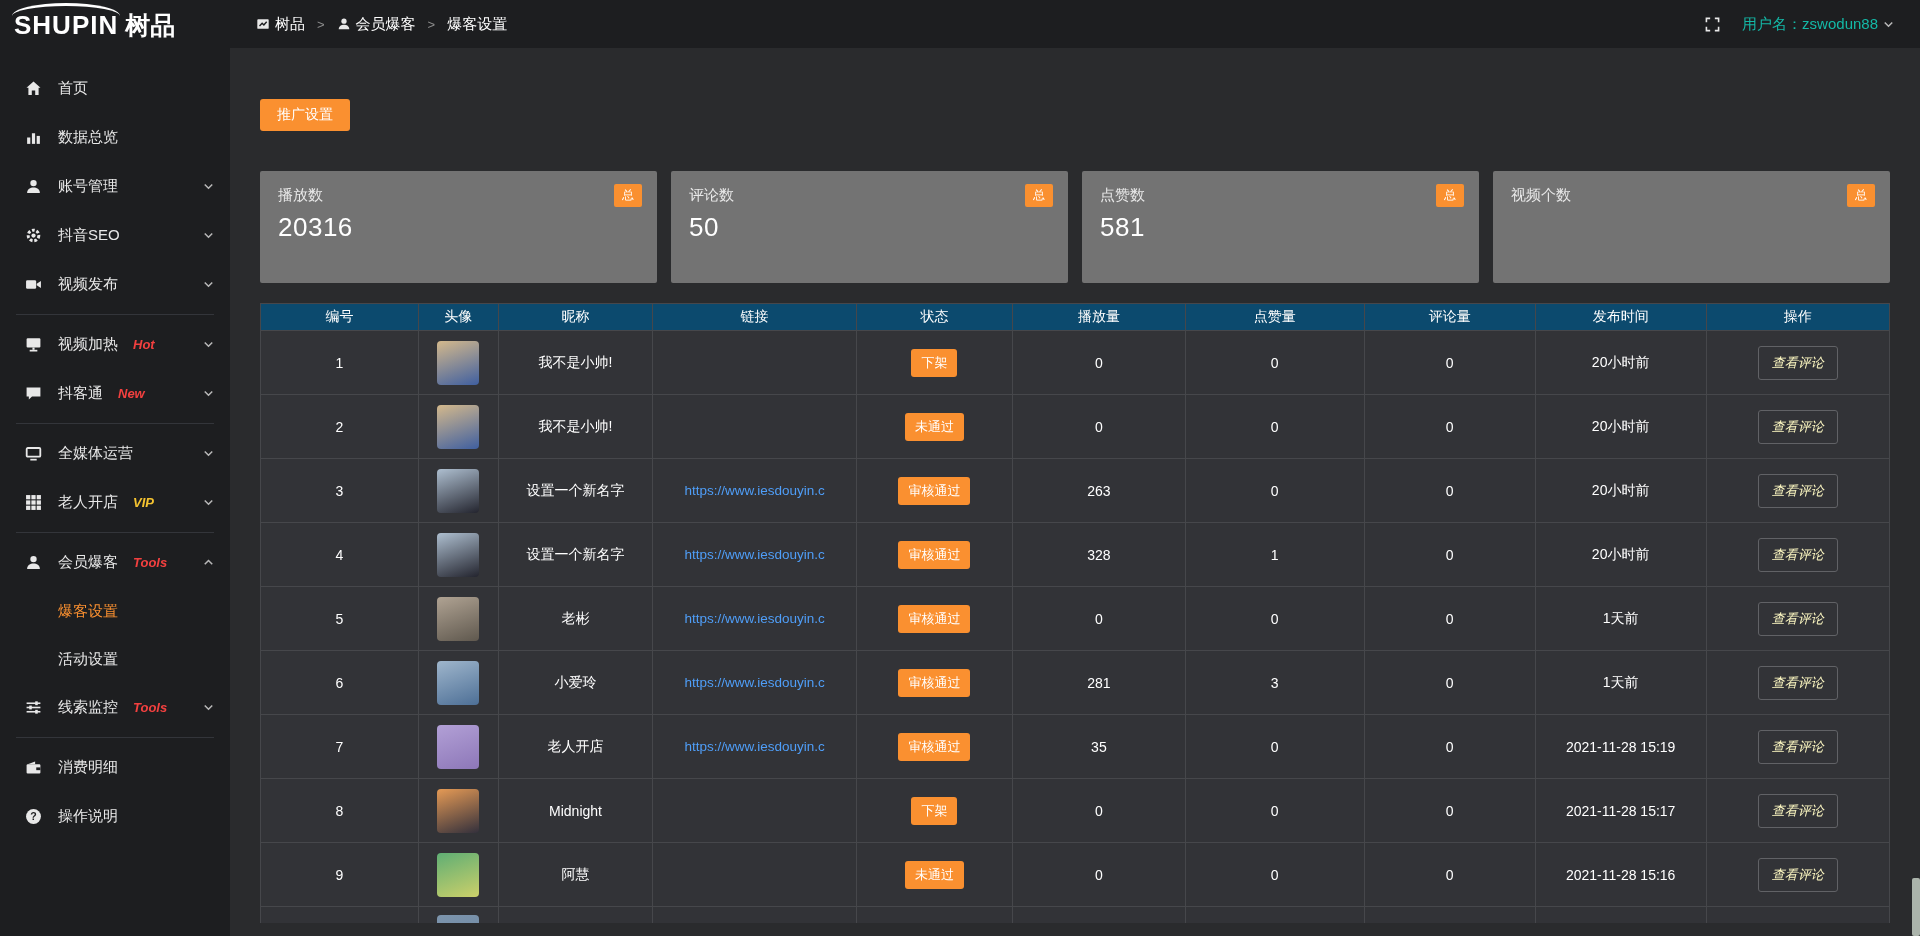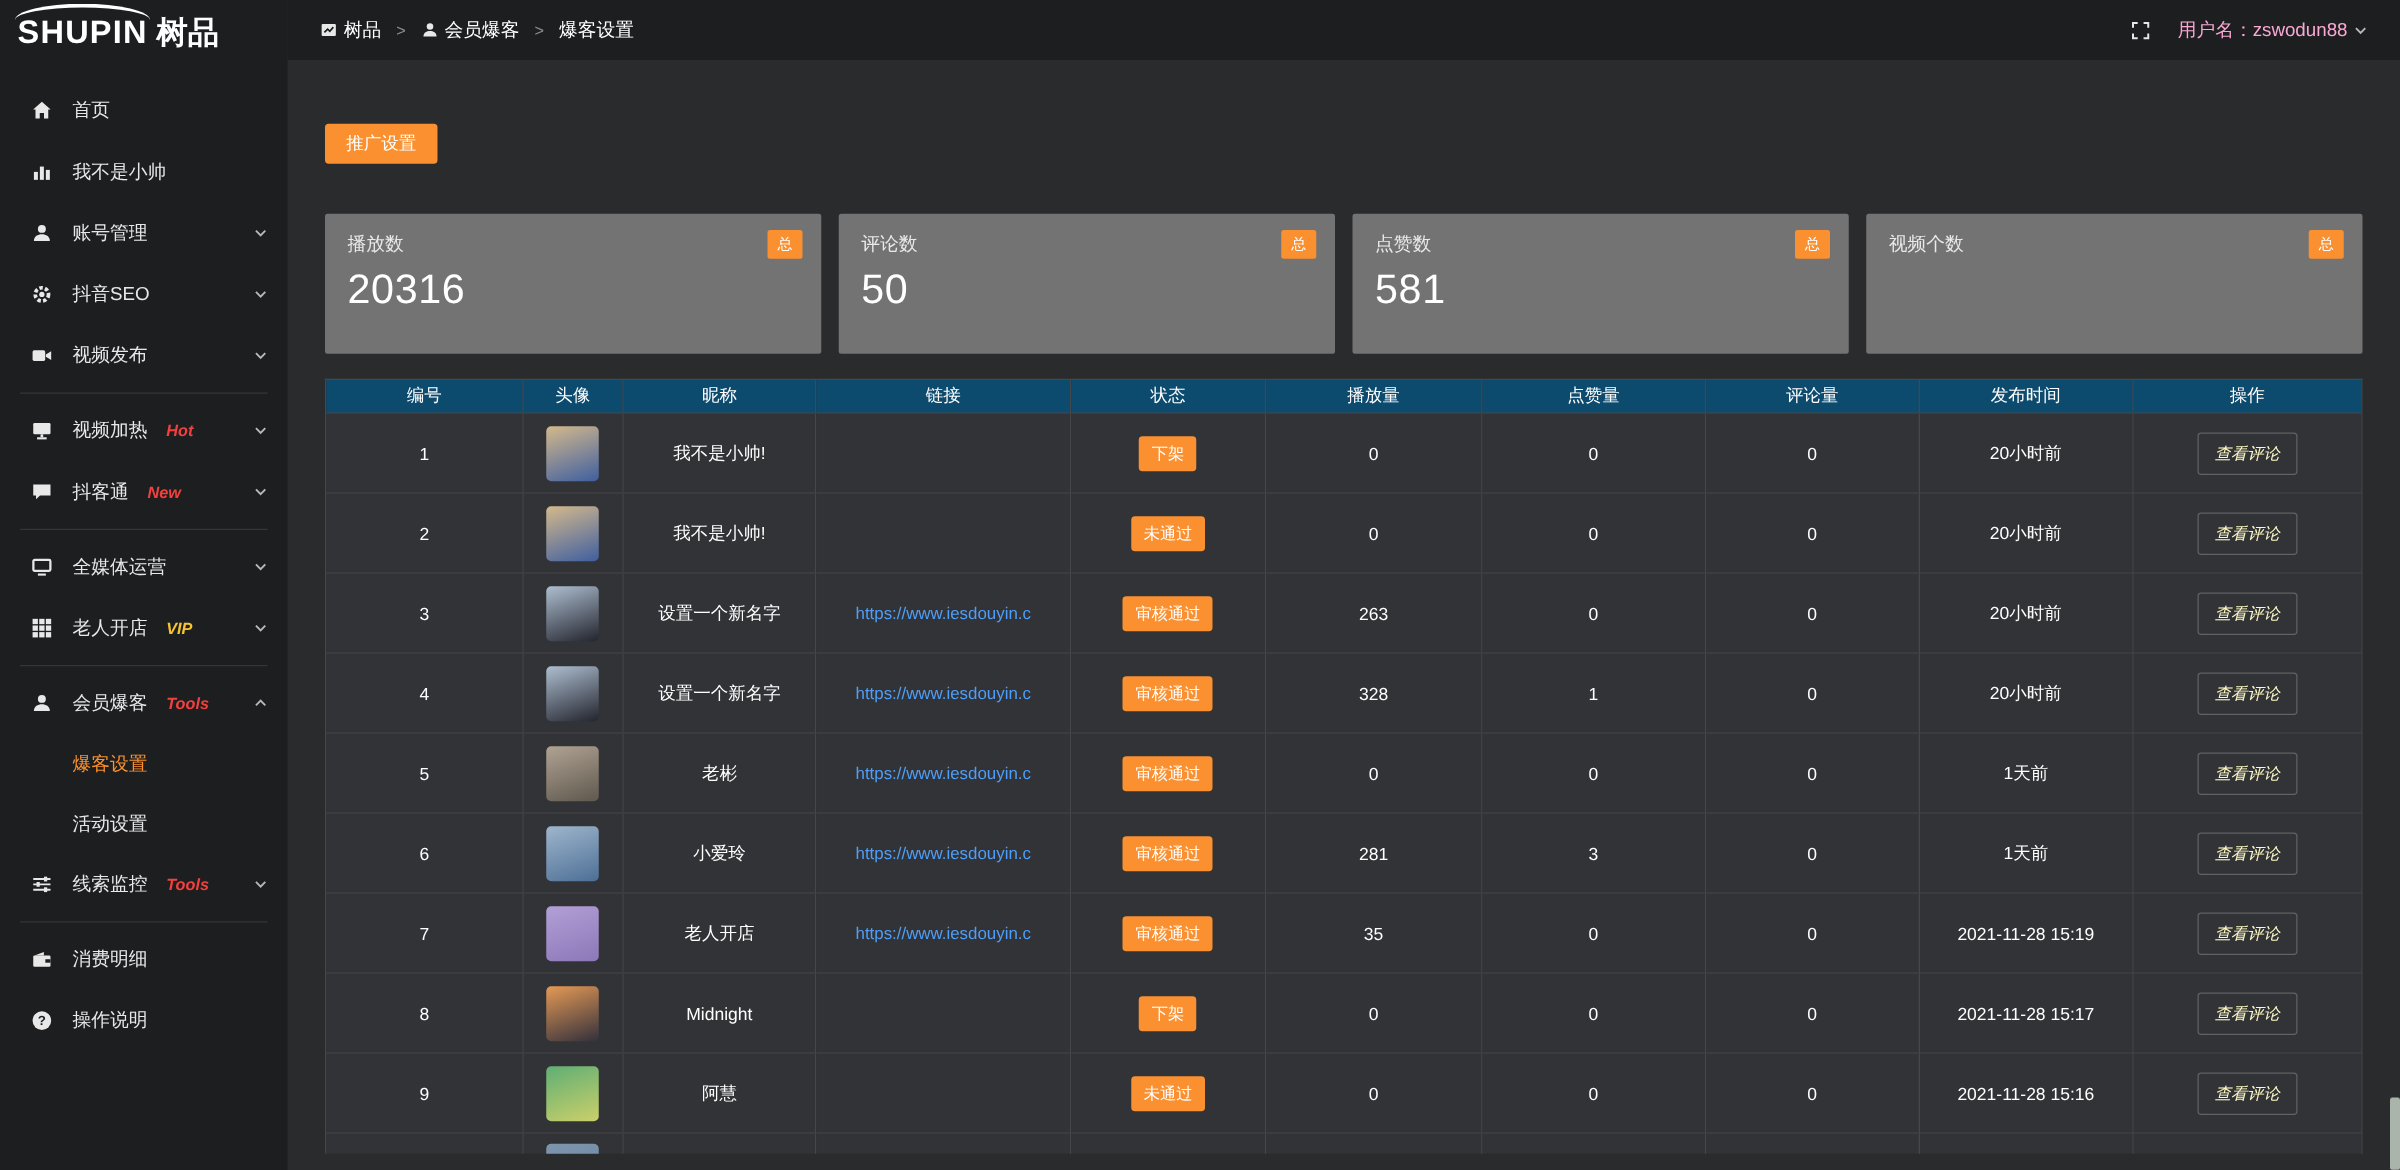--- a/index.html
+++ b/index.html
@@ -31,35 +31,35 @@
 
   
   .right { flex:1; min-width:0; display:flex; flex-direction:column; }
   .topbar { height:48px; background:#1d1e20; flex-shrink:0; display:flex; align-items:center; justify-content:space-between; padding:0 26px 0 26px; }
   .breadcrumb { display:flex; align-items:center; font-size:15px; color:#fff; }
   .crumb { display:flex; align-items:center; cursor:pointer; }
   .crumb .c-icon { display:flex; margin-right:5px; }
   .crumb-sep { color:#8d8d8d; margin:0 12px; font-size:13px; }
   .topbar-right { display:flex; align-items:center; }
   .fs-icon { display:flex; margin-right:22px; cursor:pointer; }
-  .username { font-size:15px; color:#f9a8d4; cursor:pointer; display:flex; align-items:center; }
+  .username { font-size:15px; color:#14b8a6; cursor:pointer; display:flex; align-items:center; }
   .username .side-chev { margin-left:5px; }
 
   
   .content { flex:1; padding:0 30px; overflow:hidden; position:relative; }
   .promo-btn {
     margin-top:51px; height:32px; padding:0 17px; border:none; border-radius:3px;
     background:var(--accent); color:#fff; font-size:14px; cursor:pointer;
     font-family:"Liberation Sans", sans-serif; display:block;
   }
   .cards { display:flex; gap:14px; margin-top:40px; }
   .card { flex:1; height:112px; background:#737373; border-radius:2px; padding:15px 18px; position:relative; }
   .card-label { font-size:15px; color:#e9e9e9; }
   .card-badge { position:absolute; top:13px; right:15px; background:var(--accent); color:#fff; font-size:12px; padding:3px 8px; border-radius:2px; }
-  .card-value { font-size:33px; color:#fff; margin-top:7px; letter-spacing:.5px; }
+  .card-value { font-size:26px; color:#fff; margin-top:7px; letter-spacing:.5px; }
 
   
   .table-wrap { margin-top:20px; border:1px solid #46474b; border-bottom:none; }
   .trow { display:grid; grid-template-columns:9.7% 4.9% 9.5% 12.5% 9.6% 10.6% 11% 10.5% 10.5% 11.2%; }
   .tcell {
     display:flex; align-items:center; justify-content:center;
     border-right:1px solid #46474b; border-bottom:1px solid #46474b;
     font-size:14px; color:#fff; overflow:hidden; white-space:nowrap;
   }
   .tcell:last-child { border-right:none; }
@@ -95,21 +95,21 @@
           <span class="side-label">首页</span>
         </div>
         <div class="side-item">
           <span class="side-icon">
             <svg width="17" height="17" viewBox="0 0 16 16">
               <rect x="2" y="8" width="3" height="6" fill="#e8e8e8"></rect>
               <rect x="6.5" y="4" width="3" height="10" fill="#e8e8e8"></rect>
               <rect x="11" y="6.5" width="3" height="7.5" fill="#e8e8e8"></rect>
             </svg>
           </span>
-          <span class="side-label">我不是小帅</span>
+          <span class="side-label">数据总览</span>
         </div>
         <div class="side-item">
           <span class="side-icon">
             <svg width="17" height="17" viewBox="0 0 16 16">
               <circle cx="8" cy="4.8" r="3" fill="#e8e8e8"></circle>
               <path d="M2 14 C2 10.4 5 8.9 8 8.9 C11 8.9 14 10.4 14 14 Z" fill="#e8e8e8"></path>
             </svg>
           </span>
           <span class="side-label">账号管理</span>
           <span class="side-chev">

